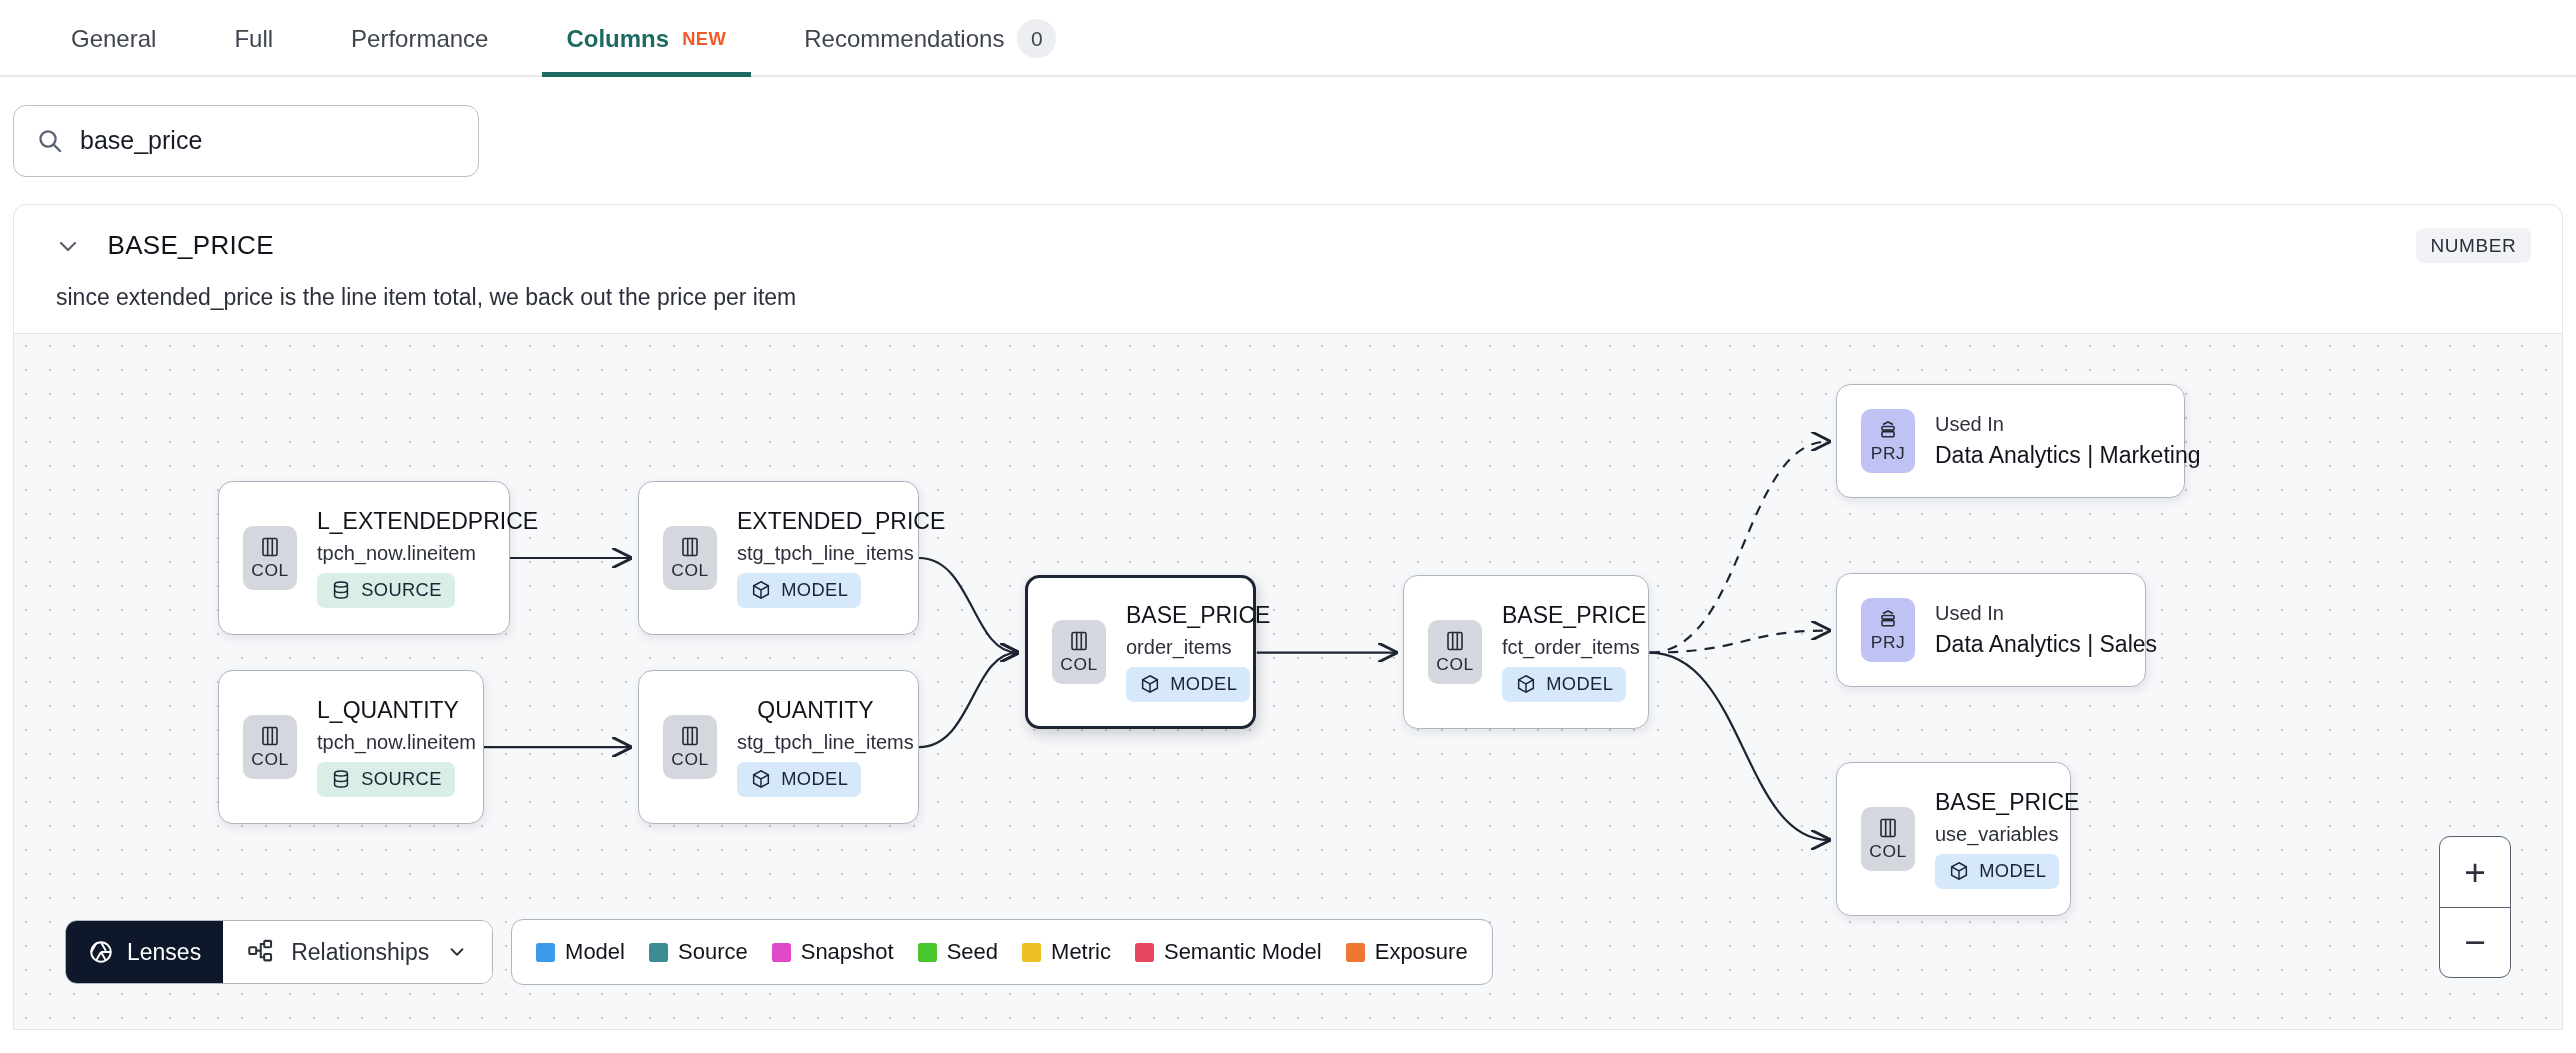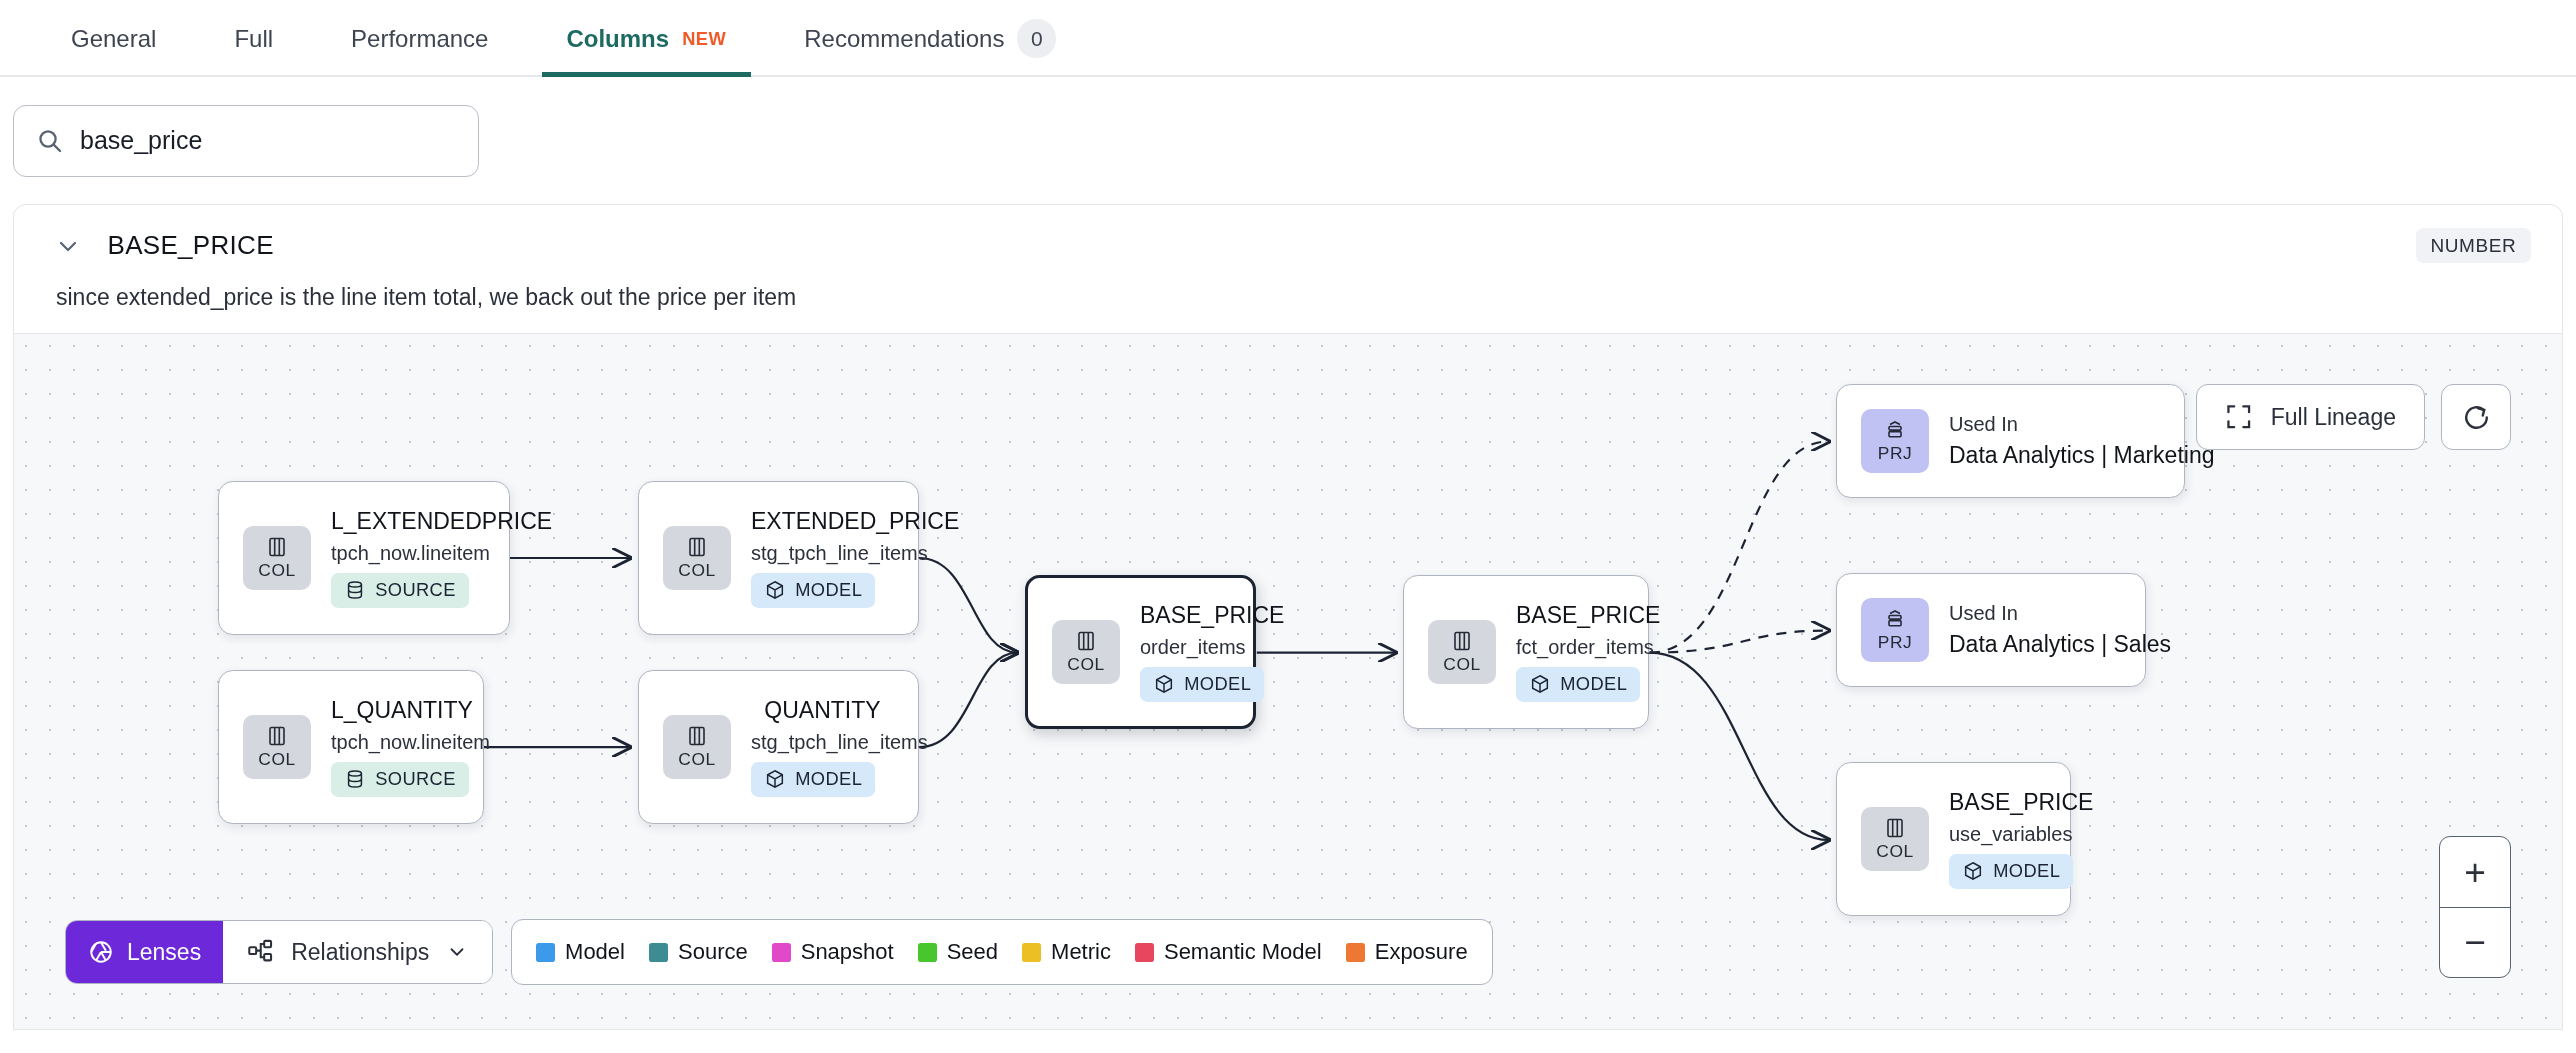--- a/index.html
+++ b/index.html
@@ -119,21 +119,21 @@
   .node.selected {
     border: 3.7px solid #1c2433;
     box-shadow: 2.8px 5.5px 13px rgba(20,25,40,.18);
   }
   .node-body {
     display: flex; align-items: center; gap: 20px;
     padding: 0 24px; width: 100%;
   }
   .type-chip {
     flex: 0 0 auto;
-    width: 68px; height: 64px;
+    width: 54px; height: 64px;
     border-radius: 10px;
     background: #d4d7dd;
     display: flex; flex-direction: column;
     align-items: center; justify-content: center; gap: 1.8px;
   }
   .type-chip.prj { background: #bfc2f2; }
   .type-chip .tc-label { font-size: 17.4px; color: #242a36; letter-spacing: 0.5px; }
   .node-text { display: flex; flex-direction: column; gap: 6.4px; min-width: 0; }
   .node-name { font-size: 23px; color: #11141b; text-align: center; white-space: nowrap; }
   .node-sub { font-size: 20px; color: #2b303b; white-space: nowrap; }
@@ -185,21 +185,21 @@
     position: absolute; left: 51px; bottom: 44px;
     display: flex; align-items: center; gap: 18.3px; z-index: 5;
   }
   .lenses-group {
     display: flex; align-items: stretch;
     border-radius: 12px; overflow: hidden;
     border: 1.8px solid #aeb4c0;
     background: #fff;
   }
   .lenses-btn {
-    background: #6d28d9; color: #fff;
+    background: #0f172a; color: #fff;
     display: flex; align-items: center; gap: 13px;
     padding: 0 22px; height: 62px;
     font-size: 23px; cursor: pointer;
   }
   .rel-btn {
     background: #fff; color: #2b303b;
     display: flex; align-items: center; gap: 16.5px;
     padding: 0 24px; height: 62px;
     font-size: 23px; cursor: pointer;
   }
@@ -269,37 +269,20 @@
           <path d="M512,450 L671,450" marker-end="url(#arw)"></path>
           <path d="M986,244 C1044,244 1044,347 1093,347" marker-end="url(#arw)"></path>
           <path d="M986,450 C1044,450 1044,347 1093,347" marker-end="url(#arw)"></path>
           <path d="M1354,347 L1505,347" marker-end="url(#arw)"></path>
           <path d="M1782,347 C1884,347 1884,117 1977,117" marker-end="url(#arw)" stroke-dasharray="11 9"></path>
           <path d="M1782,347 C1884,347 1884,323 1977,323" marker-end="url(#arw)" stroke-dasharray="11 9"></path>
           <path d="M1782,347 C1884,347 1884,551 1977,551" marker-end="url(#arw)"></path>
         </g>
     </svg>
 
-    <div class="ctrl-topright">
-      <div class="btn-full">
-        <svg width="27.5" height="27.5" viewBox="0 0 24 24" fill="none" stroke="#2b303b" stroke-width="2" stroke-linecap="round">
-          <polyline points="3,8 3,3 8,3"></polyline>
-            <polyline points="16,3 21,3 21,8"></polyline>
-          <polyline points="21,16 21,21 16,21"></polyline>
-            <polyline points="8,21 3,21 3,16"></polyline>
-        </svg>
-        <span>Full Lineage</span>
-      </div>
-      <div class="btn-icon-sq">
-        <svg width="29" height="29" viewBox="0 0 24 24" fill="none" stroke="#2b303b" stroke-width="2" stroke-linecap="round">
-          <path d="M20.5 12a8.5 8.5 0 1 1-2.6-6.1"></path>
-            <polyline points="13.4,4.4 18.4,5.6 17.2,10.4"></polyline>
-        </svg>
-      </div>
-    </div>
 
     <div class="zoom-ctrl">
       <div class="zoom-btn">+</div>
       <div class="zoom-btn minus">−</div>
     </div>
 
     <div class="bottom-bar">
       <div class="lenses-group">
         <div class="lenses-btn">
           <svg width="26" height="26" viewBox="0 0 24 24" fill="none" stroke="#ffffff" stroke-width="1.8">

